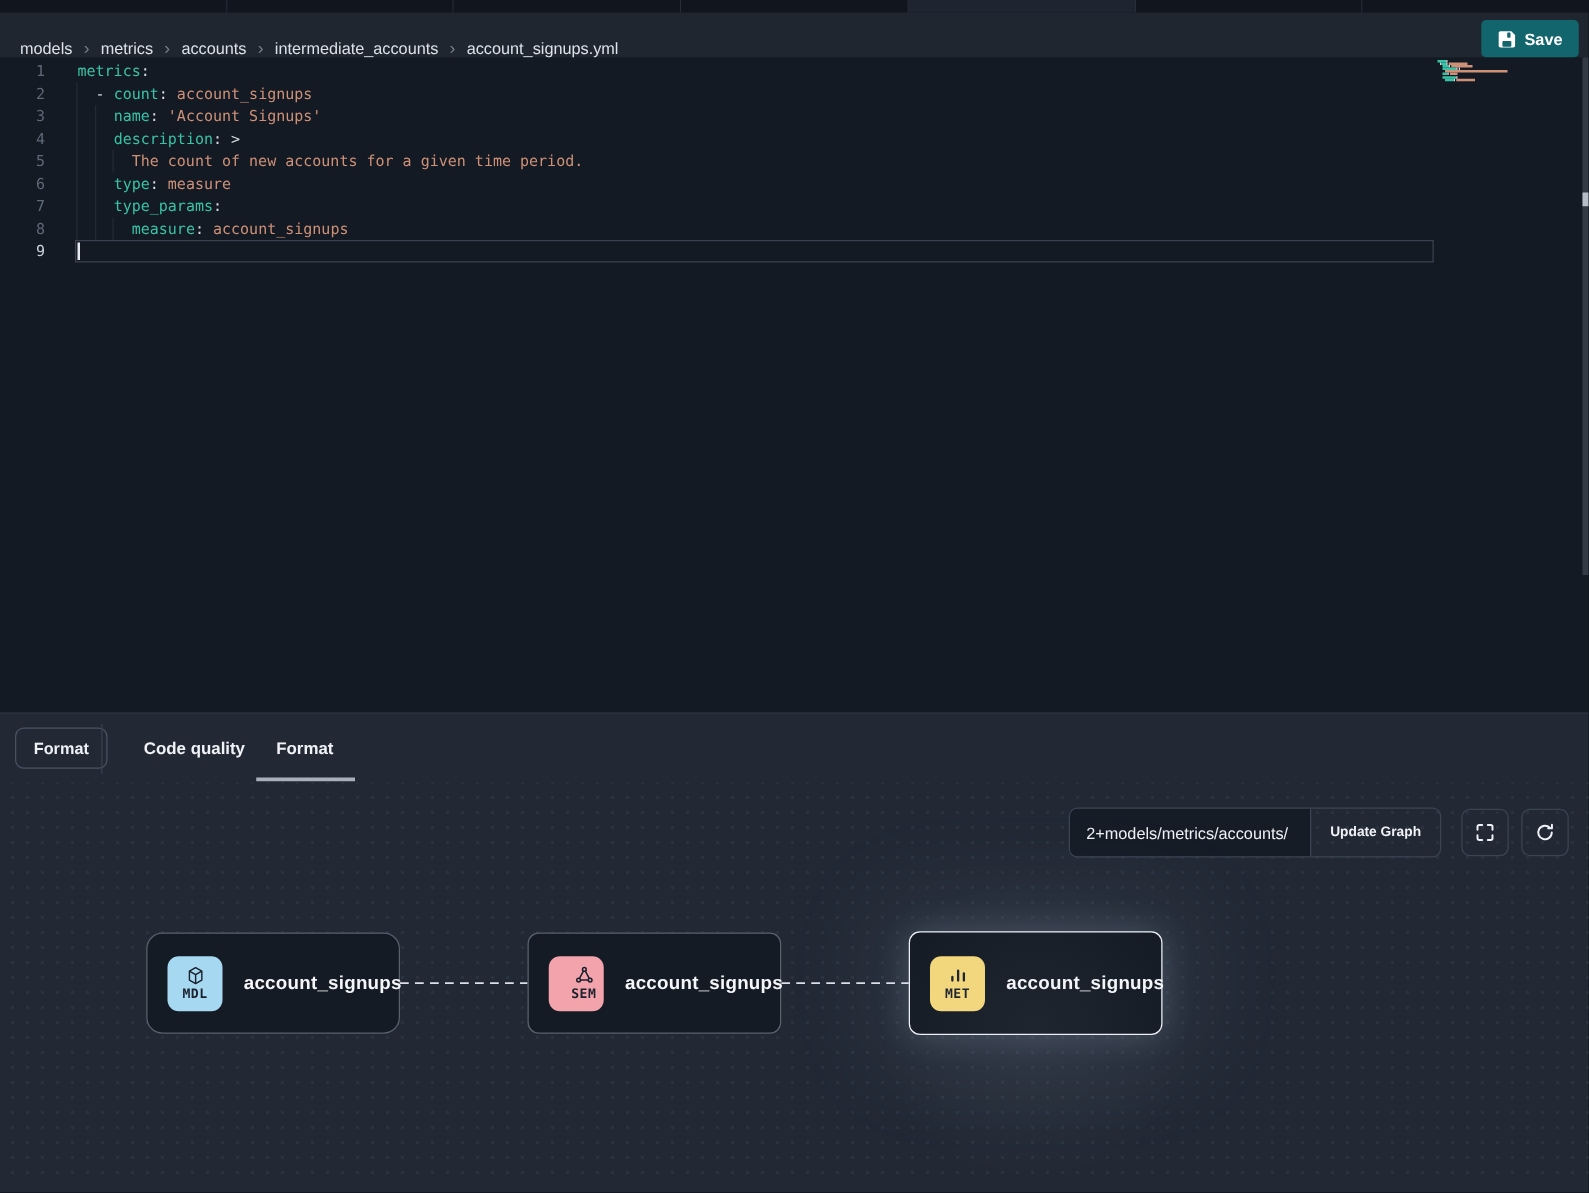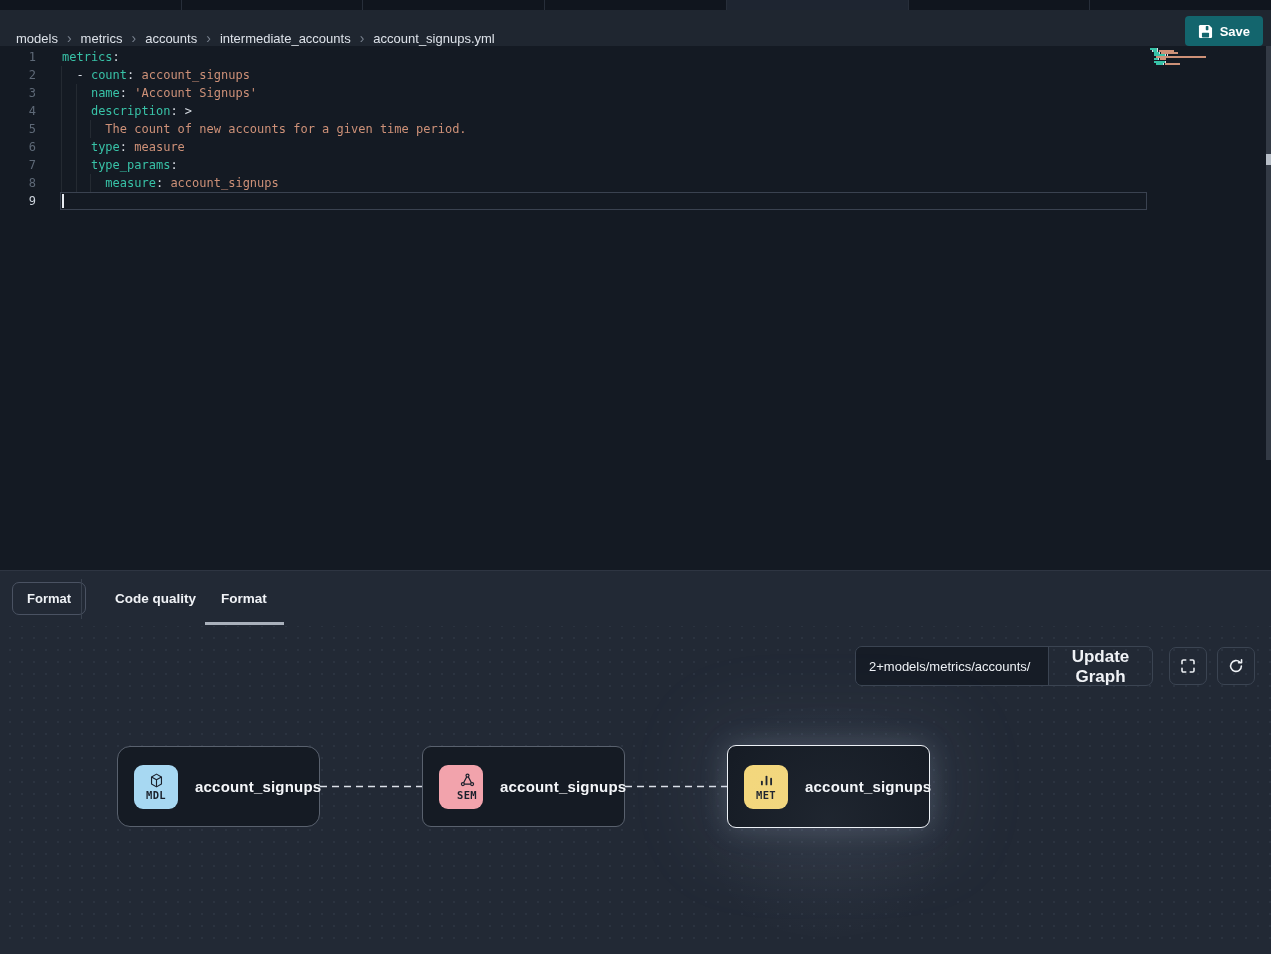--- a/index.html
+++ b/index.html
@@ -99,21 +99,21 @@
   #selector-group {
     position:absolute; left:855px; top:20px; height:40px; display:flex;
     border:1px solid #3b4452; border-radius:7px; overflow:hidden;
   }
   #selector-input {
     width:192px; height:100%; background:#161c26; border:none; outline:none;
     color:#eef1f5; font-family:inherit; font-size:13px; padding:0 13px;
   }
   #update-graph-btn {
     width:104px; background:transparent; border:none; border-left:1px solid #3b4452;
-    color:#f0f2f6; font-family:inherit; font-size:17px; font-weight:700; cursor:pointer;
+    color:#f0f2f6; font-family:inherit; font-size:11px; font-weight:700; cursor:pointer;
   }
   .icon-btn {
     position:absolute; top:21px; width:38px; height:38px;
     border:1px solid #3b4452; border-radius:7px; background:transparent;
     display:flex; align-items:center; justify-content:center; cursor:pointer;
   }
   #fullscreen-btn { left:1169px; }
   #refresh-btn { left:1217px; }
 
   

